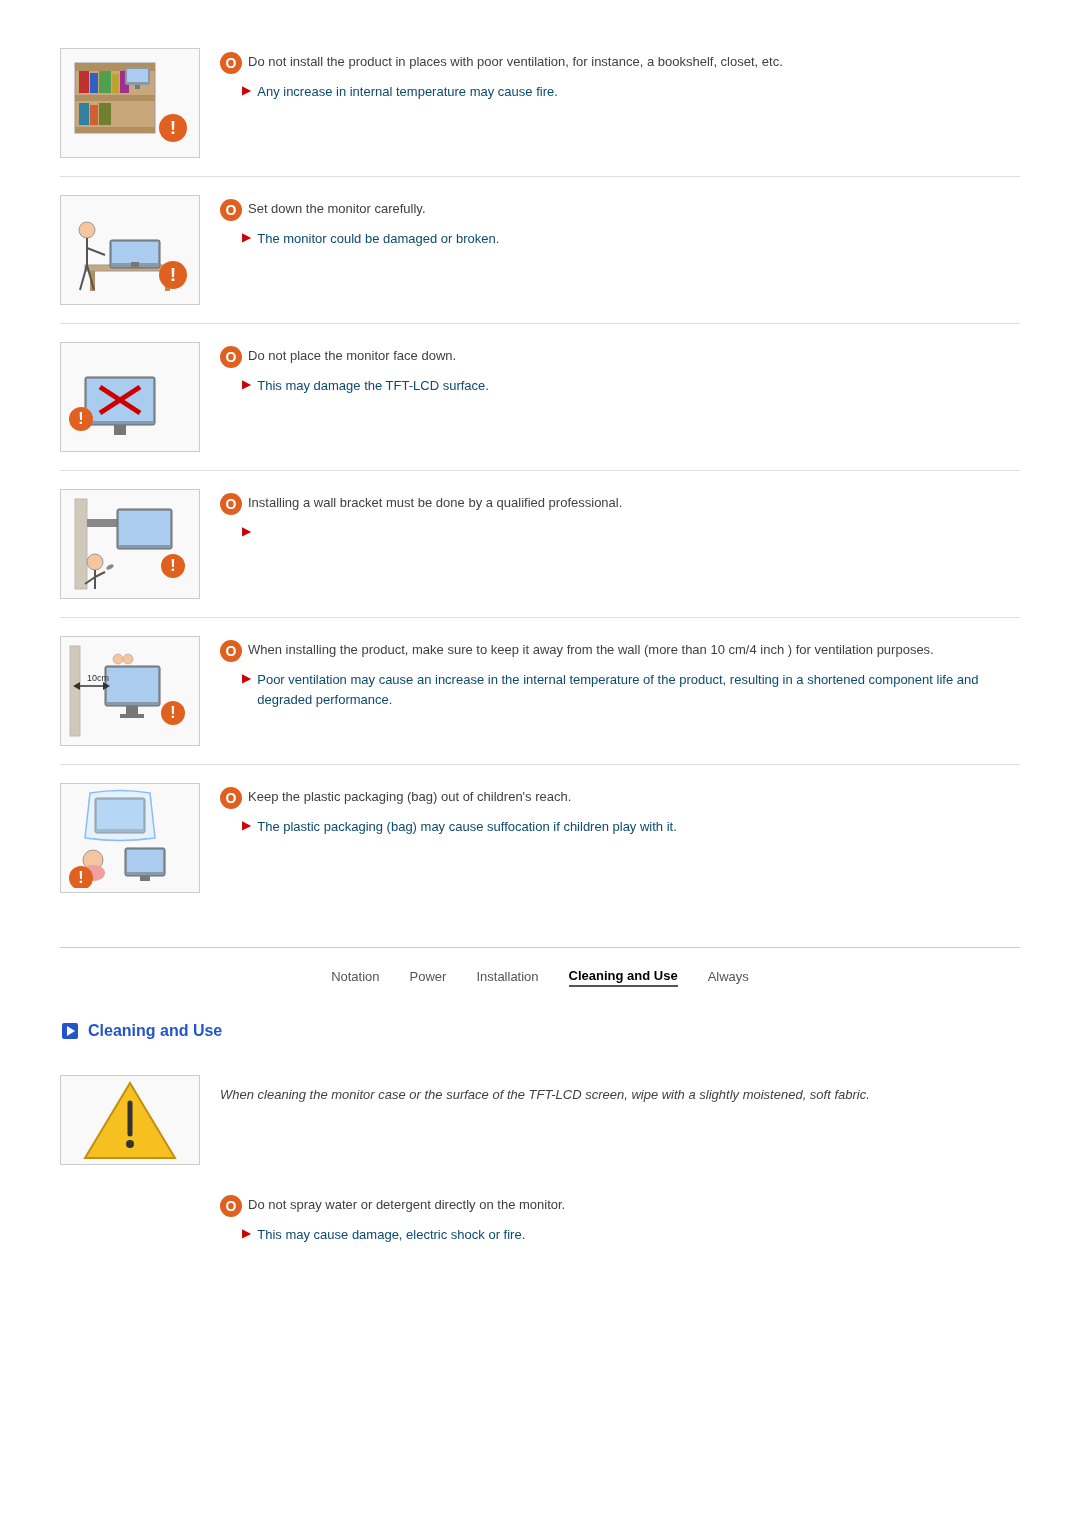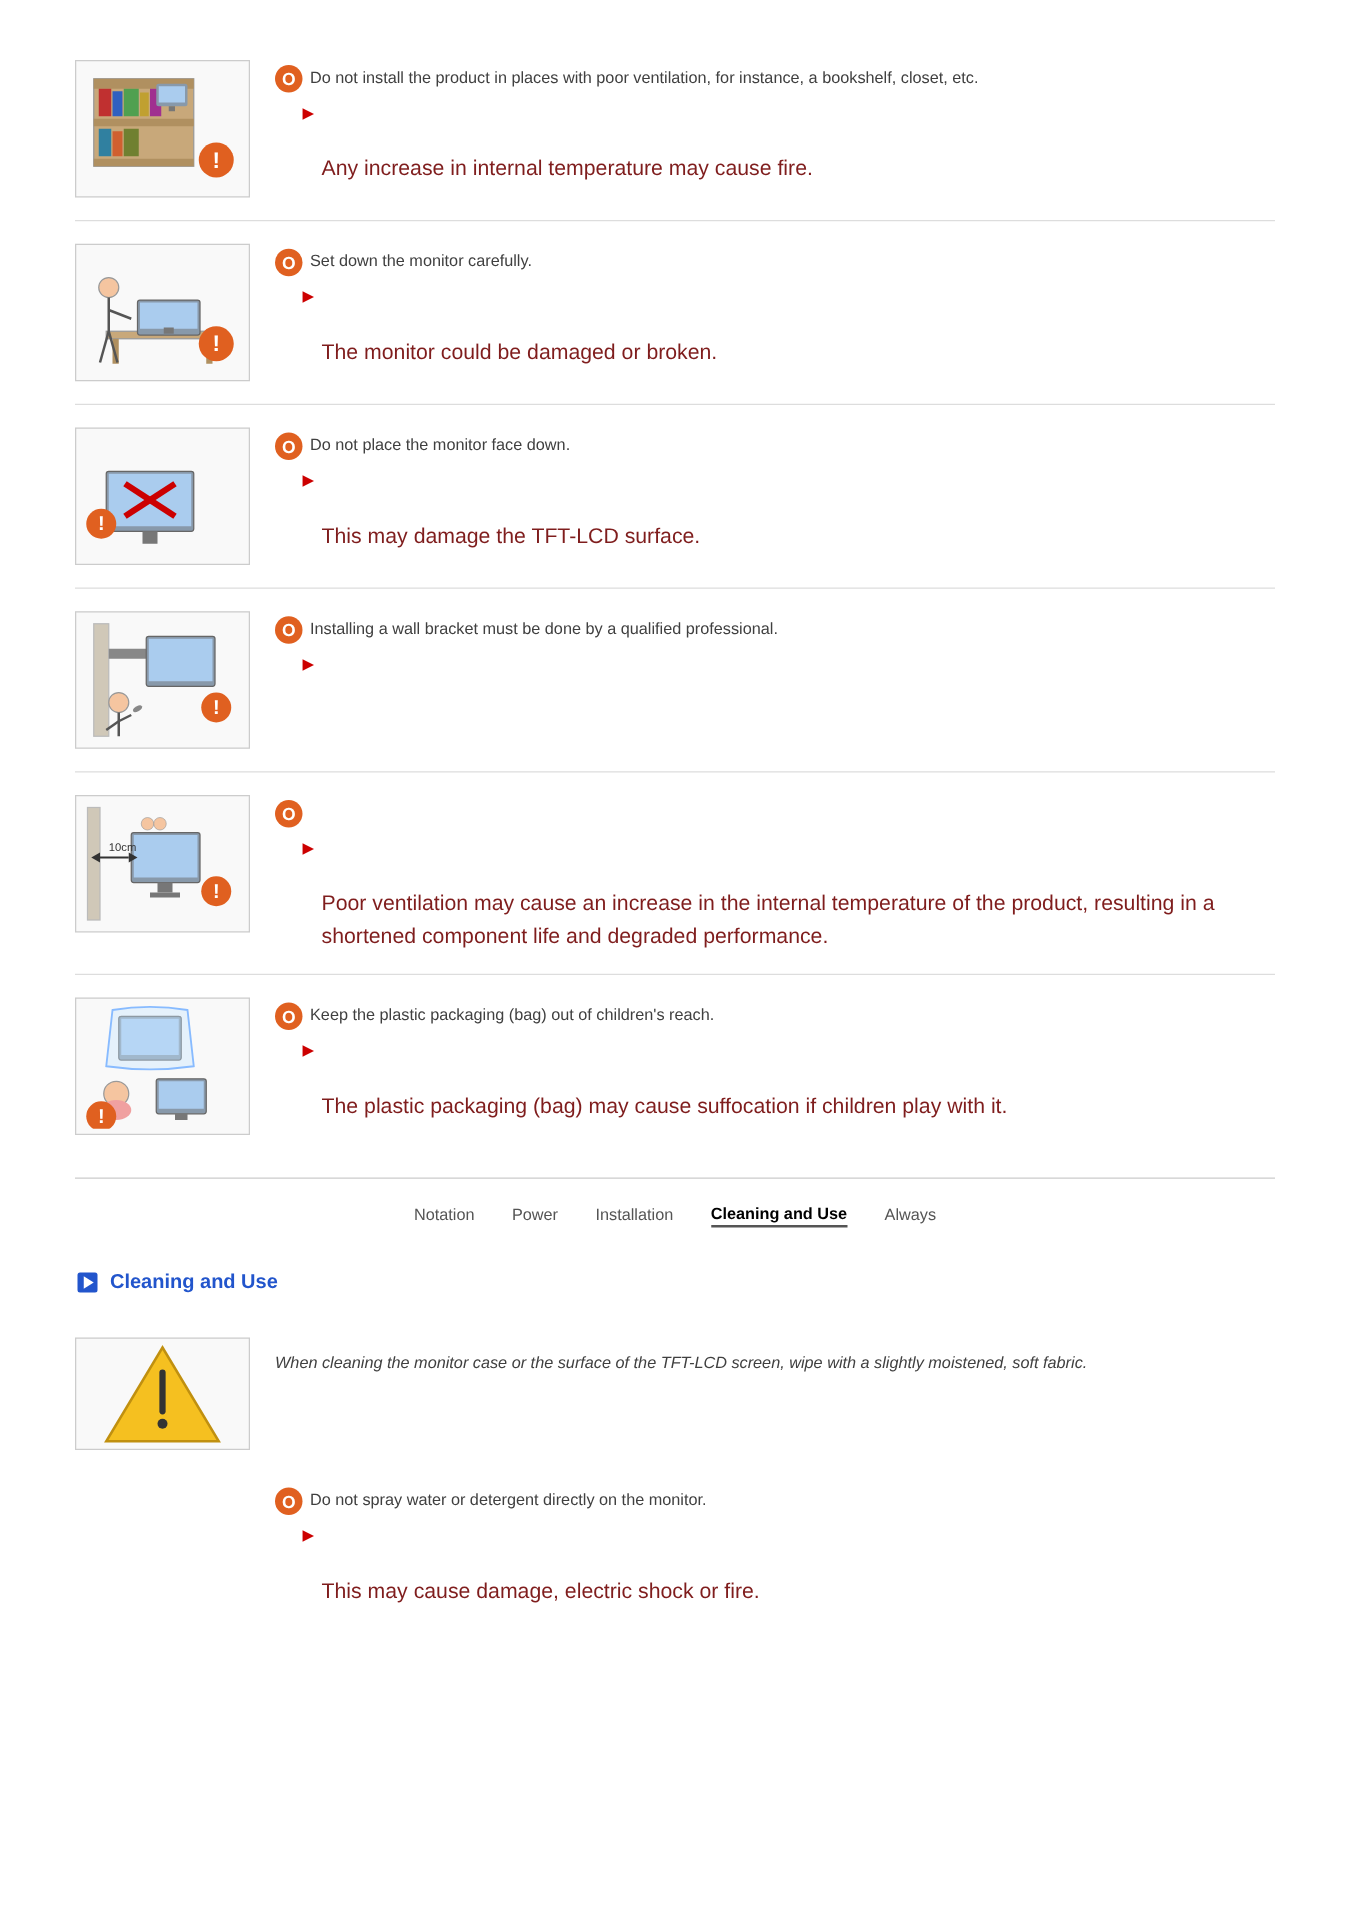--- a/index.html
+++ b/index.html
@@ -54,40 +54,39 @@
       margin-left: 22px;
       margin-top: 4px;
     }
     .arrow-bullet {
       color: #c00;
       font-size: 12px;
       margin-top: 1px;
       flex-shrink: 0;
     }
     .sub-point-text {
-      font-size: 17px;
-      color: #7f1d1d;
+      font-size: 13px;
+      color: #0c4a6e;
       line-height: 1.5;
-      margin-top: 40px;
     }
     .main-point-text {
       font-size: 13px;
       color: #404040;
       line-height: 1.5;
     }
 
     
     .tab-bar {
       display: flex;
       justify-content: center;
       align-items: center;
       gap: 30px;
       padding: 20px 0 10px 0;
       border-top: 1px solid #ccc;
-      margin-top: 16px;
+      margin-top: 36px;
     }
     .tab-item {
       font-size: 13px;
       color: #555;
       cursor: pointer;
       padding-bottom: 2px;
     }
     .tab-item.active {
       color: #000;
       font-weight: bold;
@@ -286,20 +285,21 @@
           <circle cx="53" cy="18" r="5" fill="#f5c5a0" stroke="#999" stroke-width="0.5"></circle>
           <circle cx="63" cy="18" r="5" fill="#f5c5a0" stroke="#999" stroke-width="0.5"></circle>
 
           <circle cx="108" cy="72" r="12" fill="#e06020"></circle>
           <text x="108" y="77" text-anchor="middle" fill="white" font-size="16" font-weight="bold">!</text>
         </svg>
       </div>
       <div class="content-block">
         <div class="main-point">
           <span class="excl-circle">O</span>
+          <span class="main-point-text">When installing the product, make sure to keep it away from the wall (more than 10 cm/4 inch ) for ventilation purposes.</span>
         </div>
         <div class="sub-point">
           <span class="arrow-bullet">▶</span>
           <span class="sub-point-text">Poor ventilation may cause an increase in the internal temperature of the product, resulting in a shortened component life and degraded performance.</span>
         </div>
       </div>
     </div>
 
     <div class="safety-item">
       <div class="illustration">

